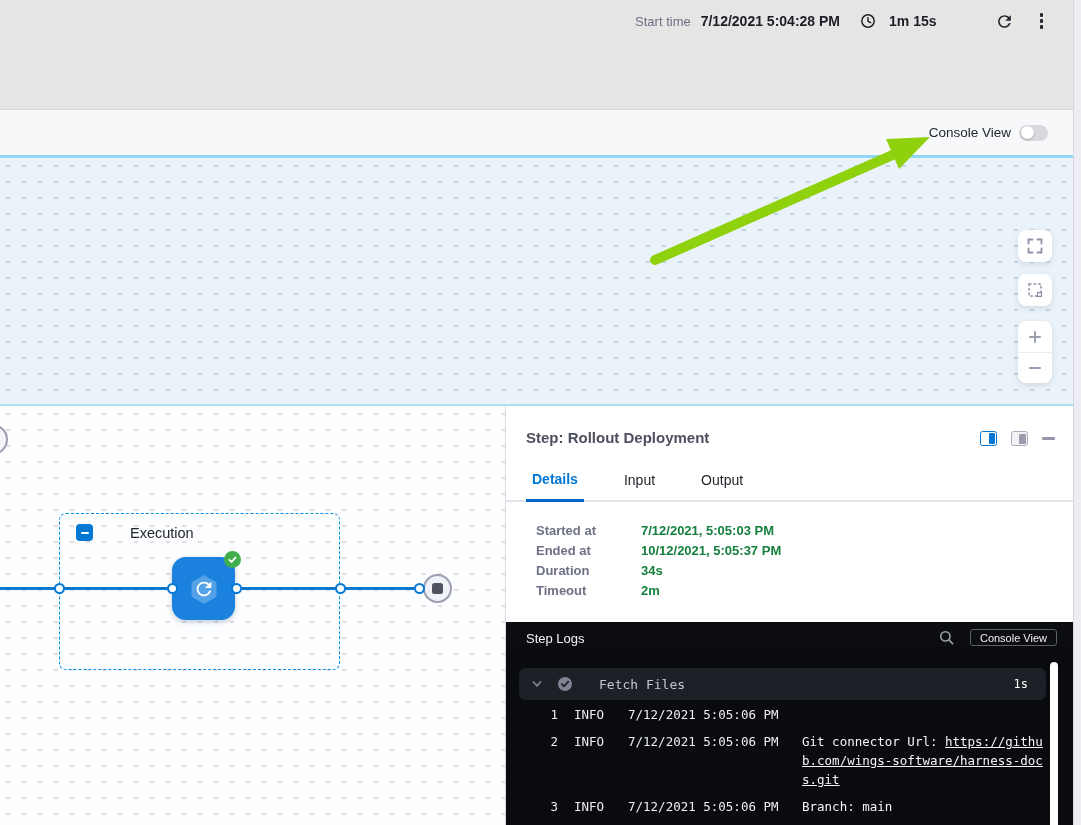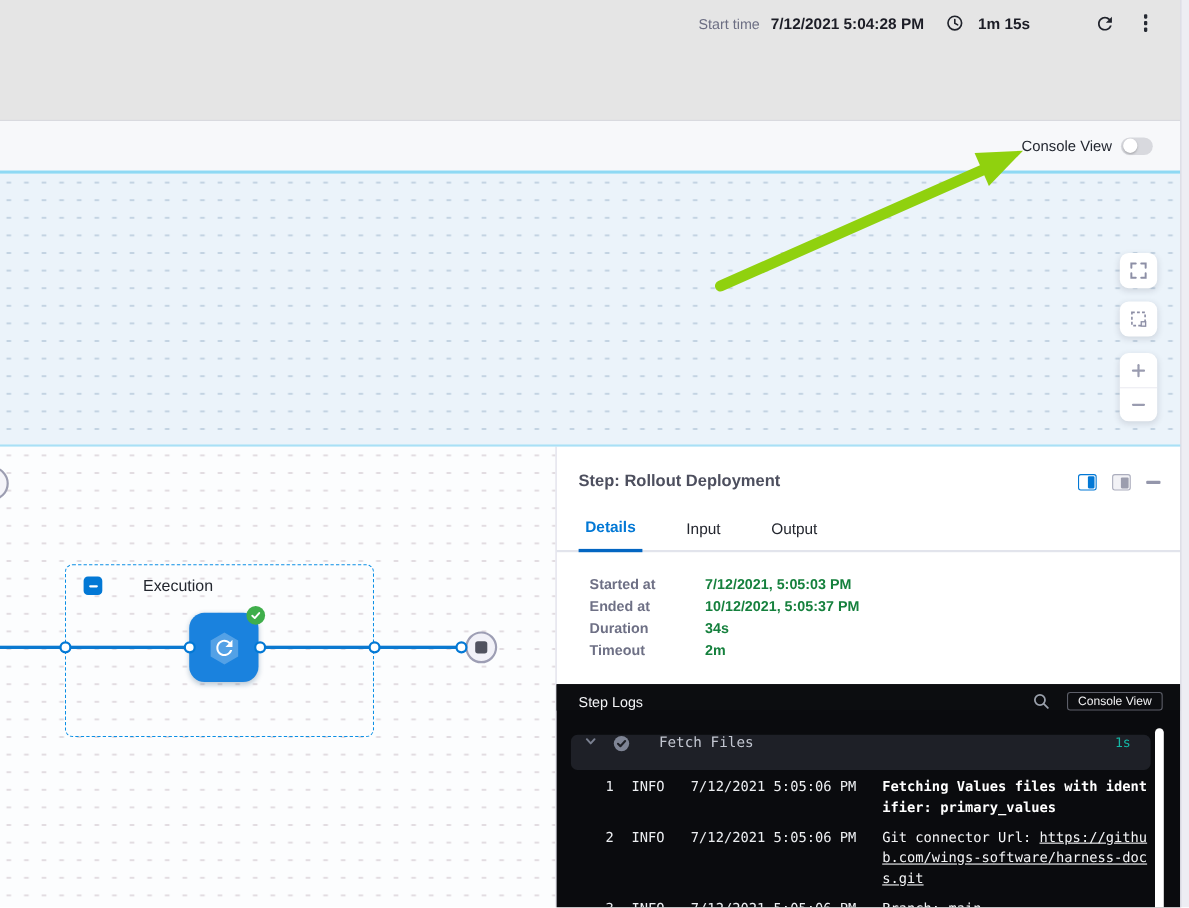--- a/index.html
+++ b/index.html
@@ -107,23 +107,23 @@
 
   
   .step-logs { position:absolute; top:216px; left:0; right:0; bottom:0; background:#0a0b0e; }
   .logs-header { height:24px; display:flex; align-items:flex-end; padding:0 16px 0 20px; background:#0c0d10; }
   .logs-title { font-size:13px; color:#f2f3f5; }
   .logs-header-right { margin-left:auto; display:flex; align-items:center; gap:16px; }
   .console-view-btn { font-size:11px; color:#f0f0f2; border:1px solid #5d5f69; border-radius:3px;
     padding:1.5px 9px; background:transparent; cursor:pointer; font-family:"Liberation Sans",sans-serif; }
   .logs-body { position:absolute; top:24px; left:0; right:0; bottom:0; overflow:hidden; }
   .group-bar { margin:22px 27px 0 13px; height:32px; background:#1e2027; border-radius:6px;
-    display:flex; align-items:flex-start; padding:0 18px 0 12px; cursor:pointer; }
+    display:flex; align-items:center; padding:0 18px 0 12px; cursor:pointer; }
   .group-name { margin-left:26px; font-family:"DejaVu Sans Mono", monospace; font-size:13px; color:#c2c6d0; }
-  .group-duration { margin-left:auto; font-family:"DejaVu Sans Mono", monospace; font-size:12px; color:#14b8a6; }
+  .group-duration { margin-left:auto; font-family:"DejaVu Sans Mono", monospace; font-size:12px; color:#ffffff; }
   .log-rows { margin-top:5px; }
   .log-row { display:grid; grid-template-columns:16px 38px 158px 1fr; column-gap:16px;
     padding:0 27px 0 36px; margin-bottom:8px;
     font-family:"DejaVu Sans Mono", monospace; font-size:12.5px; line-height:19px; color:#eceef1; }
   .log-num { text-align:right; }
   .log-msg { word-break:break-all; color:#f4f5f7; }
   .log-msg.bold { font-weight:700; color:#ffffff; }
   .log-link { text-decoration:underline; color:#f4f5f7; cursor:pointer; }
   .logs-scrollbar { position:absolute; top:16px; right:15px; width:8px; bottom:-14px;
     background:#ffffff; border-radius:5px; cursor:grab; }
@@ -314,21 +314,20 @@
           </span>
           <span class="group-name">Fetch Files</span>
           <span class="group-duration">1s</span>
         </div>
 
         <div class="log-rows">
           <div class="log-row">
             <span class="log-num">1</span>
             <span class="log-level">INFO</span>
             <span class="log-time">7/12/2021 5:05:06 PM</span>
-            <span class="log-msg bold">Fetching Values files with identifier: primary_values</span>
           </div>
           <div class="log-row">
             <span class="log-num">2</span>
             <span class="log-level">INFO</span>
             <span class="log-time">7/12/2021 5:05:06 PM</span>
             <span class="log-msg"><span>Git connector Url: </span><span class="log-link">https://github.com/wings-software/harness-docs.git</span></span>
           </div>
           <div class="log-row">
             <span class="log-num">3</span>
             <span class="log-level">INFO</span>

